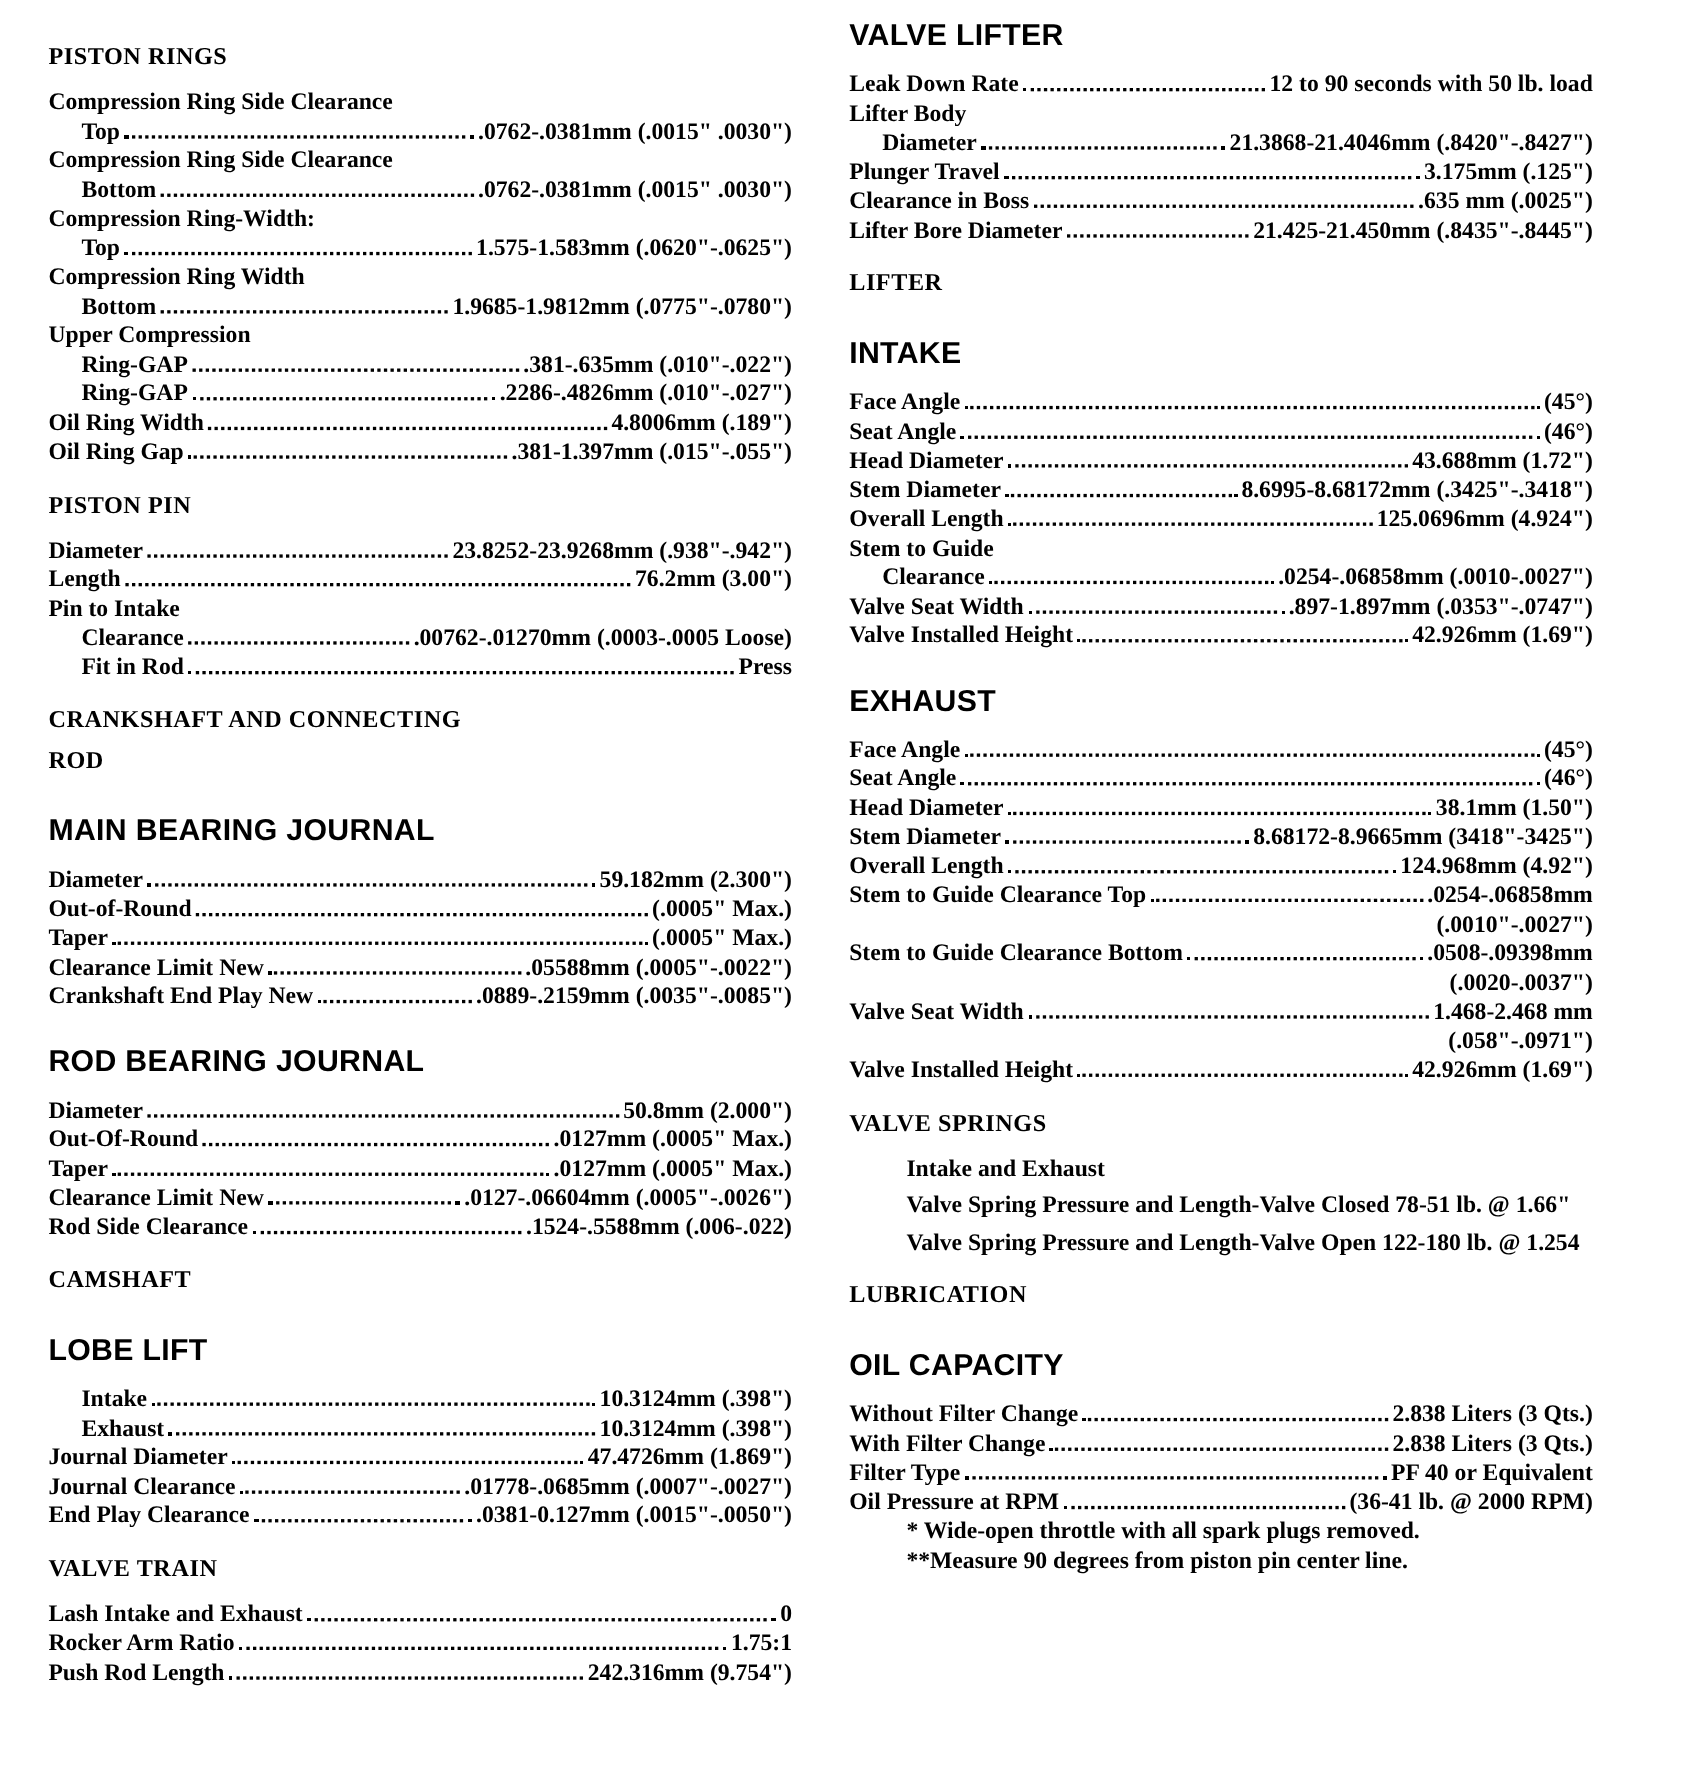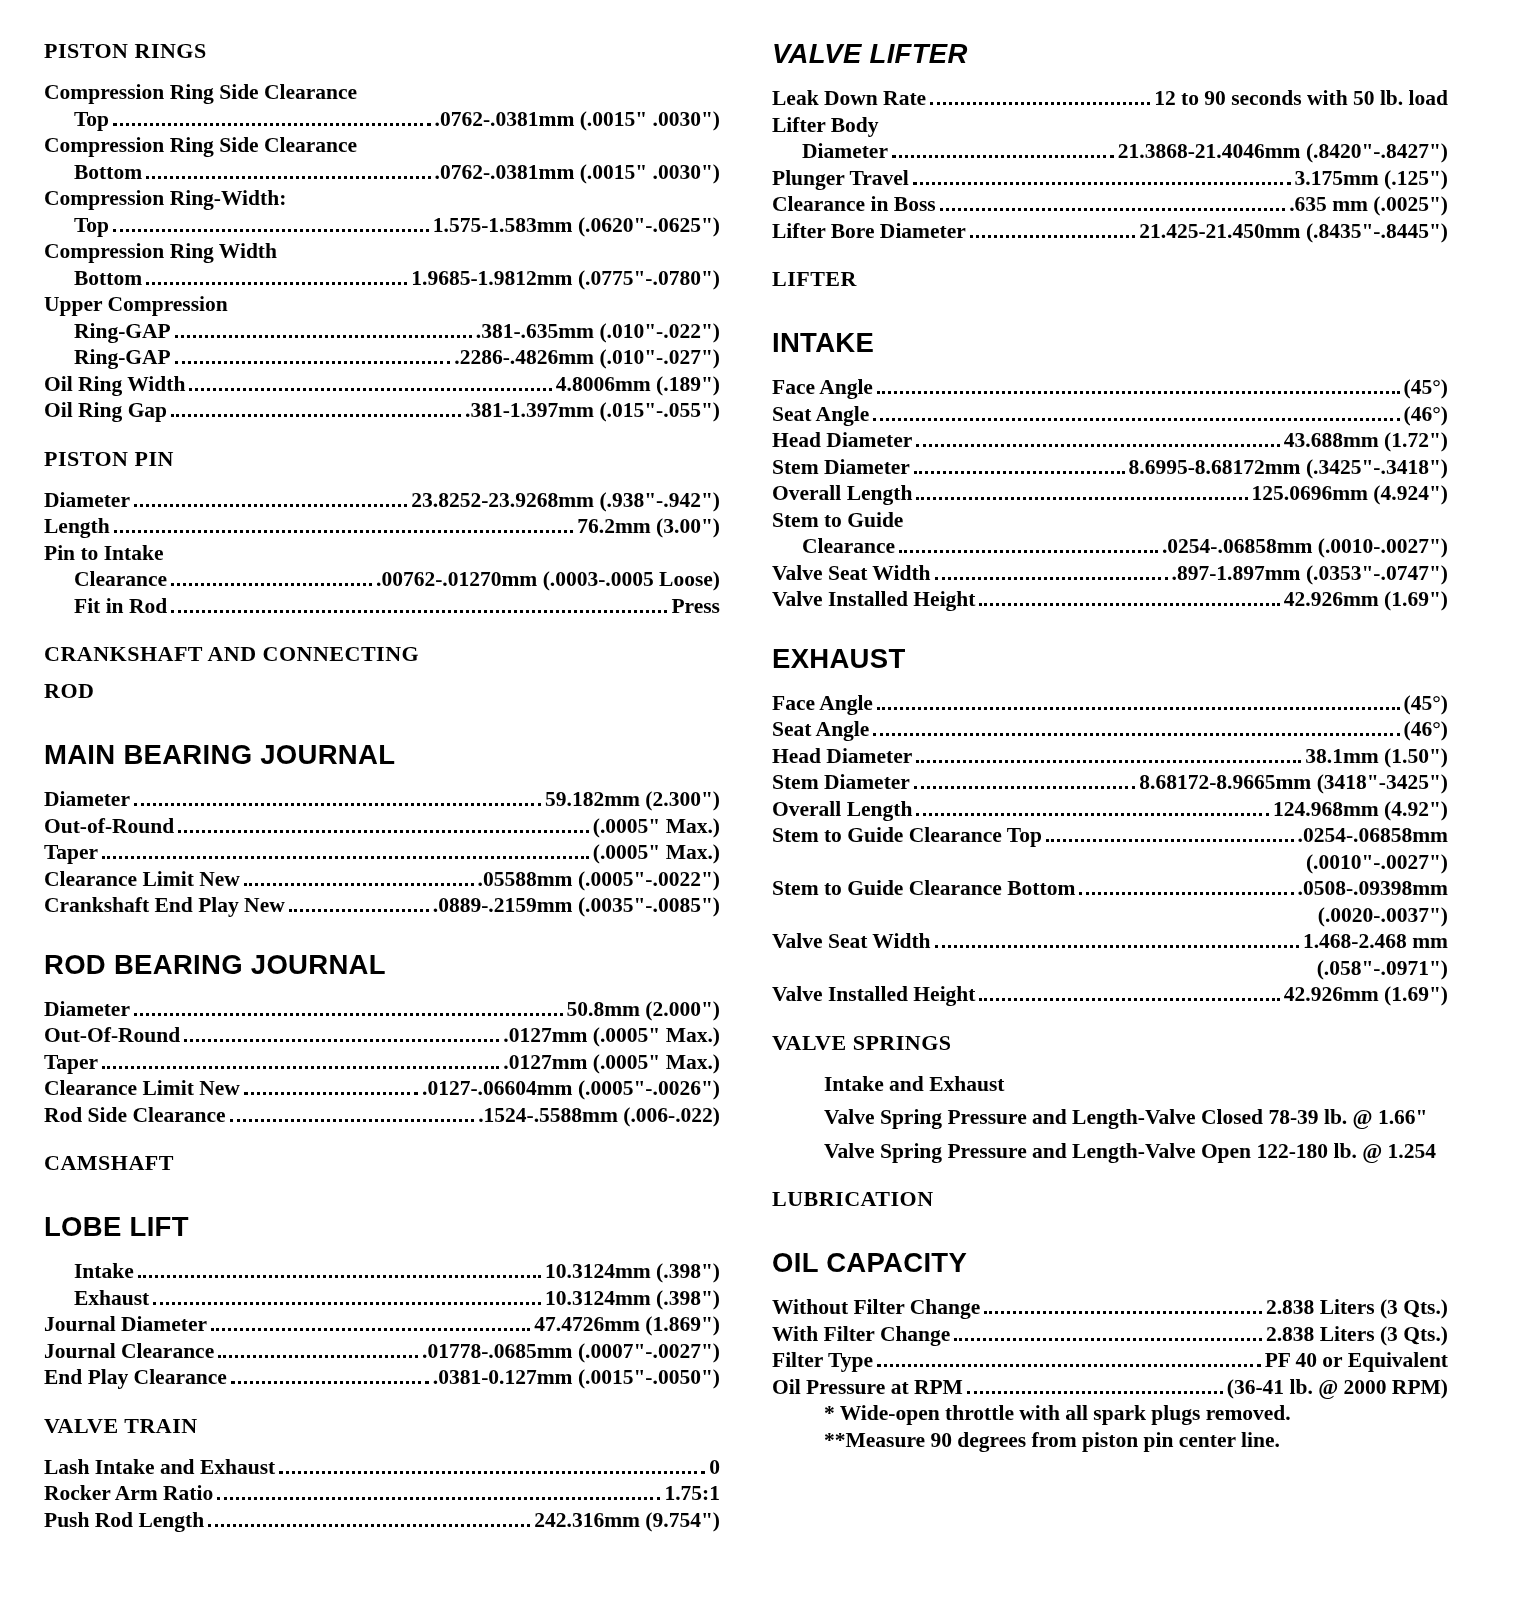--- a/index.html
+++ b/index.html
@@ -22,21 +22,21 @@
     font-weight:700; font-size:22px; line-height:37px;
     letter-spacing:.5px; 
     margin:16px 0 10px; white-space:pre-line;
   }
   .h2 {
     font-family:"Liberation Sans", sans-serif;
     font-weight:700; font-size:27.5px; line-height:32px;
     letter-spacing:.3px; text-align:left;
     margin:30px 0 15px;
   }
-  .col > .h2:first-child { margin-top:22px;font-style:italic; }
+  .col > .h2:first-child { margin-top:0; }
   .row { display:flex; align-items:baseline; line-height:26.5px; }
   .row.ind { padding-left:30px; }
   .lbl { white-space:nowrap; }
   .dots {
     flex:1 1 auto; min-width:10px;
     border-bottom:3px dotted #000;
     margin:0 4px;
   }
   .val { white-space:nowrap; }
   .cont { text-align:right; line-height:26.5px; }
@@ -348,21 +348,21 @@
         <span class="val">1.468-2.468 mm</span>
       </div>
       <div class="cont">(.058"-.0971")</div>
       <div class="row">
         <span class="lbl">Valve Installed Height</span>
         <span class="dots"></span>
         <span class="val">42.926mm (1.69")</span>
       </div>
       <div class="h1">VALVE SPRINGS</div>
       <div class="para">Intake and Exhaust</div>
-      <div class="para">Valve Spring Pressure and Length-Valve Closed 78-39 lb. @ 1.66"</div>
+      <div class="para">Valve Spring Pressure and Length-Valve Closed 78-51 lb. @ 1.66"</div>
       <div class="para">Valve Spring Pressure and Length-Valve Open 122-180 lb. @ 1.254</div>
       <div class="h1">LUBRICATION</div>
       <div class="h2">OIL CAPACITY</div>
       <div class="row">
         <span class="lbl">Without Filter Change</span>
         <span class="dots"></span>
         <span class="val">2.838 Liters (3 Qts.)</span>
       </div>
       <div class="row">
         <span class="lbl">With Filter Change</span>

